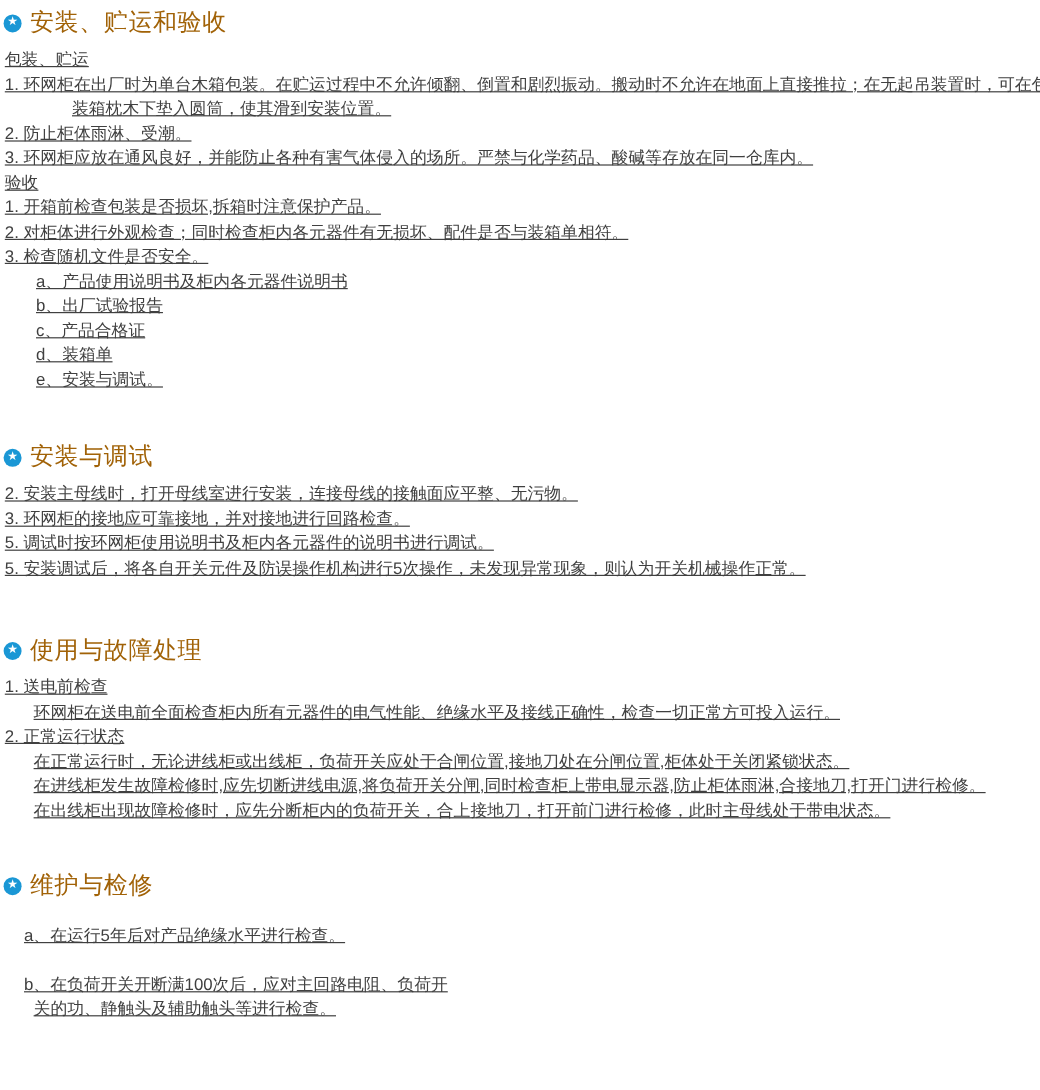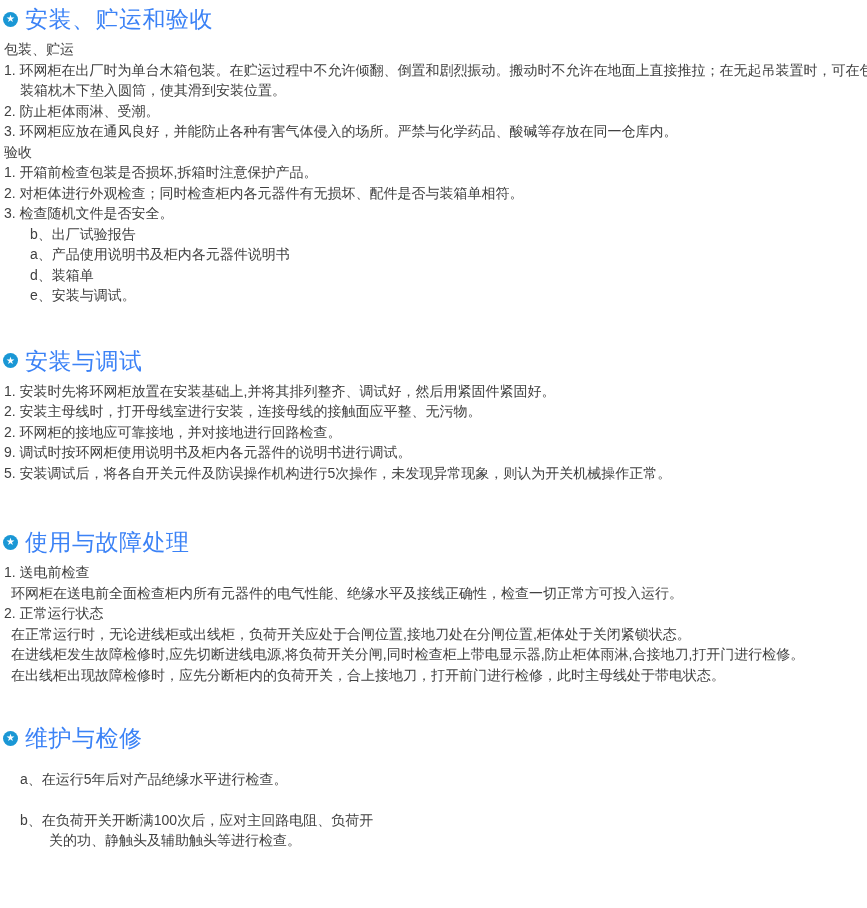--- a/index.html
+++ b/index.html
@@ -23,35 +23,35 @@
     display: flex; align-items: center; gap: 7px;
     padding-left: 3px; height: 22px;
   }
   .badge {
     width: 15px; height: 15px; border-radius: 50%;
     background: #1a97d5; color: #ffffff;
     display: flex; align-items: center; justify-content: center;
     font-size: 10px; line-height: 1; flex: 0 0 auto;
   }
   .sec-title {
-    color: #3b82f6; font-size: 23px; line-height: 22px;
+    color: #a16207; font-size: 20px; line-height: 22px;
     letter-spacing: 0.5px;
   }
 
-  .lines { margin-top: 9px; }
+  .lines { margin-top: 9px; text-decoration: underline; }
   #section-4 .lines { margin-top: 14px; }
   .line {
     font-size: 14px; line-height: 20.5px;
     padding-left: 4px; white-space: nowrap;
   }
-  .ind1 { padding-left: 20px; }  
+  .ind1 { padding-left: 20px; margin-left: 40px; }  
   .ind2 { padding-left: 30px; }  
-  .ind3 { padding-left: 11px; }  
+  .ind3 { padding-left: 11px; margin-left: 17px; }  
   .ind4 { padding-left: 20px; margin-top: 20px; }  
-  .ind5 { padding-left: 49px; }  
+  .ind5 { padding-left: 28px; }  
 </style>
 </head>
 <body>
 
 <div class="page">
 
   <div class="section" id="section-1">
     <div class="sec-head">
       <span class="badge">★</span>
       <span class="sec-title">安装、贮运和验收</span>
@@ -59,37 +59,37 @@
     <div class="lines">
       <div class="line">包装、贮运</div>
       <div class="line">1. 环网柜在出厂时为单台木箱包装。在贮运过程中不允许倾翻、倒置和剧烈振动。搬动时不允许在地面上直接推拉；在无起吊装置时，可在包</div>
       <div class="line ind1">装箱枕木下垫入圆筒，使其滑到安装位置。</div>
       <div class="line">2. 防止柜体雨淋、受潮。</div>
       <div class="line">3. 环网柜应放在通风良好，并能防止各种有害气体侵入的场所。严禁与化学药品、酸碱等存放在同一仓库内。</div>
       <div class="line">验收</div>
       <div class="line">1. 开箱前检查包装是否损坏,拆箱时注意保护产品。</div>
       <div class="line">2. 对柜体进行外观检查；同时检查柜内各元器件有无损坏、配件是否与装箱单相符。</div>
       <div class="line">3. 检查随机文件是否安全。</div>
+      <div class="line ind2">a、产品使用说明书及柜内各元器件说明书</div>
       <div class="line ind2">b、出厂试验报告</div>
-      <div class="line ind2">a、产品使用说明书及柜内各元器件说明书</div>
+      <div class="line ind2">c、产品合格证</div>
       <div class="line ind2">d、装箱单</div>
       <div class="line ind2">e、安装与调试。</div>
     </div>
   </div>
 
   <div class="section" id="section-2">
     <div class="sec-head">
       <span class="badge">★</span>
       <span class="sec-title">安装与调试</span>
     </div>
     <div class="lines">
-      <div class="line">1. 安装时先将环网柜放置在安装基础上,并将其排列整齐、调试好，然后用紧固件紧固好。</div>
       <div class="line">2. 安装主母线时，打开母线室进行安装，连接母线的接触面应平整、无污物。</div>
-      <div class="line">2. 环网柜的接地应可靠接地，并对接地进行回路检查。</div>
-      <div class="line">9. 调试时按环网柜使用说明书及柜内各元器件的说明书进行调试。</div>
+      <div class="line">3. 环网柜的接地应可靠接地，并对接地进行回路检查。</div>
+      <div class="line">5. 调试时按环网柜使用说明书及柜内各元器件的说明书进行调试。</div>
       <div class="line">5. 安装调试后，将各自开关元件及防误操作机构进行5次操作，未发现异常现象，则认为开关机械操作正常。</div>
     </div>
   </div>
 
   <div class="section" id="section-3">
     <div class="sec-head">
       <span class="badge">★</span>
       <span class="sec-title">使用与故障处理</span>
     </div>
     <div class="lines">

